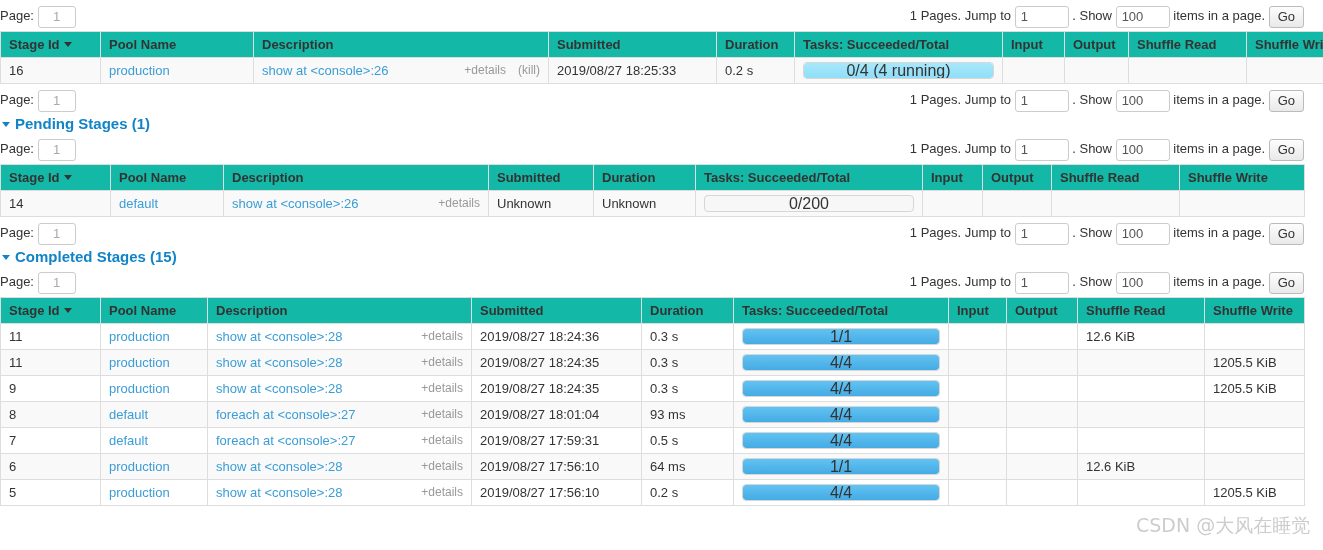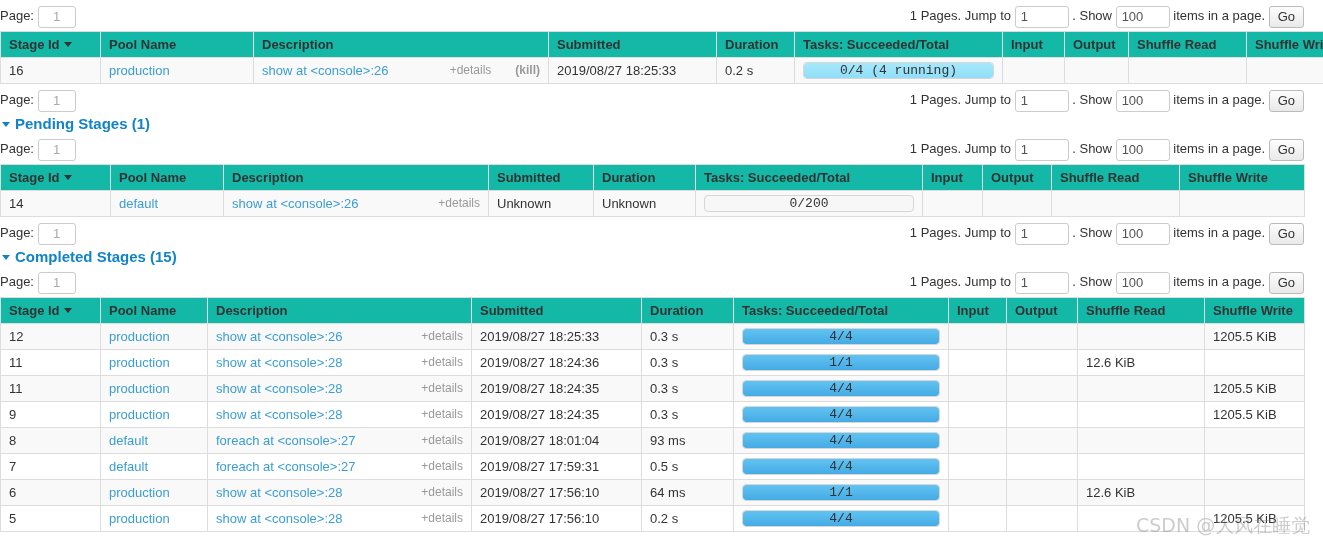--- a/index.html
+++ b/index.html
@@ -131,21 +131,21 @@
     vertical-align: 2px;
   }
   a.lnk { color: #3b9dd6; text-decoration: none; cursor: pointer; }
   .desc-cell { position: relative; }
   .desc-extra {
     float: right;
     color: #999999;
     font-size: 12px;
     cursor: pointer;
   }
-  .desc-extra.kill { margin-left: 24px; color: #999999; font-weight: bold; }
+  .desc-extra.kill { margin-left: 12px; color: #999999; }
 
   
   .bar-cell { padding: 3px 5px; }
   .progress {
     position: relative;
     box-sizing: border-box;
     height: 17px;
     border-radius: 4px;
     border: 1px solid #d6d6d6;
     background: #f7f7f7;
@@ -160,24 +160,23 @@
     background: linear-gradient(to bottom, #a8e8fb, #8fdef8);
   }
   .progress .fill.done {
     background: linear-gradient(to bottom, #62c3f2, #45abe4);
   }
   .progress .ptext {
     position: relative;
     display: block;
     text-align: center;
     line-height: 15px;
-    font-size: 13px;
+    font-size: 16px;
     color: #333;
     z-index: 2;
-    font-family: Liberation Mono, monospace;
   }
 
   
   .watermark {
     position: absolute;
     left: 1136px;
     top: 513px;
     font-size: 19px;
     color: rgba(120,120,120,0.38);
     font-family: "DejaVu Sans", sans-serif;
@@ -388,37 +387,20 @@
           <th>Submitted</th>
           <th>Duration</th>
           <th>Tasks: Succeeded/Total</th>
           <th>Input</th>
           <th>Output</th>
           <th>Shuffle Read</th>
           <th>Shuffle Write</th>
         </tr>
       </thead>
       <tbody>
-          <tr class="odd">
-            <td>12</td>
-            <td><a class="lnk">production</a></td>
-            <td class="desc-cell"><span class="desc-extra">+details</span><a class="lnk">show at &lt;console&gt;:26</a></td>
-            <td>2019/08/27 18:25:33</td>
-            <td>0.3 s</td>
-            <td class="bar-cell">
-              <div class="progress">
-                <div class="fill done" style="width: 100%;"></div>
-                <span class="ptext">4/4</span>
-              </div>
-            </td>
-            <td></td>
-            <td></td>
-            <td></td>
-            <td>1205.5 KiB</td>
-          </tr>
           <tr class="even">
             <td>11</td>
             <td><a class="lnk">production</a></td>
             <td class="desc-cell"><span class="desc-extra">+details</span><a class="lnk">show at &lt;console&gt;:28</a></td>
             <td>2019/08/27 18:24:36</td>
             <td>0.3 s</td>
             <td class="bar-cell">
               <div class="progress">
                 <div class="fill done" style="width: 100%;"></div>
                 <span class="ptext">1/1</span>

